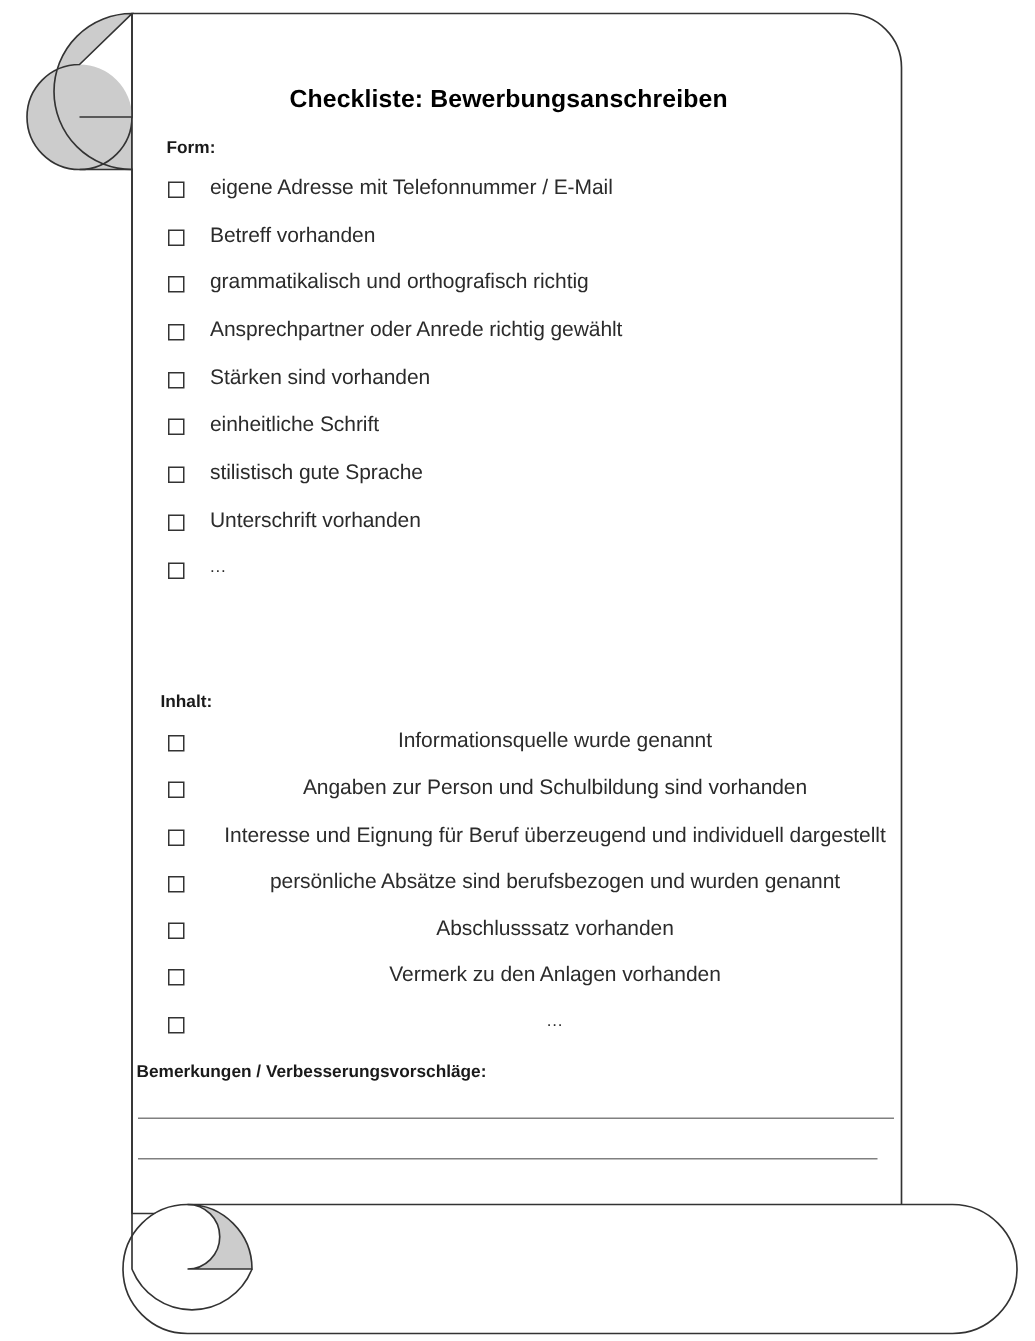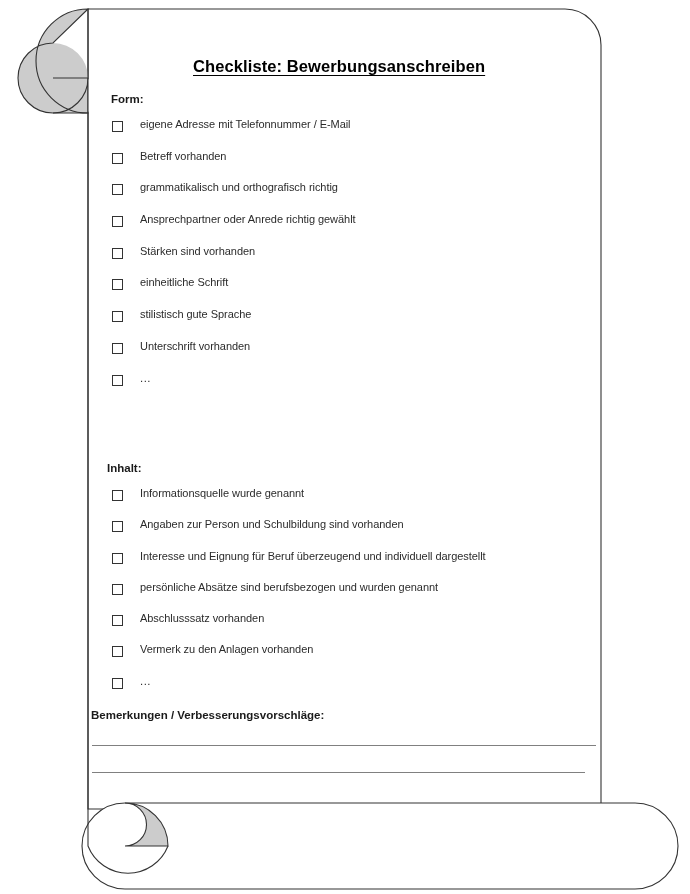--- a/index.html
+++ b/index.html
@@ -39,21 +39,20 @@
     height: 894px;
   }
 
   #doc-title {
     position: absolute;
     left: 105px;
     top: 57px;
     font-size: 16.5px;
     font-weight: bold;
     color: #000000;
-    text-decoration: underline;
     text-underline-offset: 3px;
     letter-spacing: 0.1px;
     white-space: nowrap;
   }
 
   .section-head {
     position: absolute;
     left: 3px;
     font-size: 11.5px;
     font-weight: bold;
@@ -75,37 +74,37 @@
   #list-form   { top: 118px; }
   #list-inhalt { top: 487px; }
 
   .check-item {
     position: relative;
     height: 31.7px;
     display: flex;
     align-items: flex-start;
     padding-left: 24px;
   }
-  #list-inhalt .check-item { height: 31.3px; }
+  #list-inhalt .check-item { height: 31.3px; justify-content: center; }
 
   .checkbox {
     position: absolute;
     left: 24px;
     top: 3px;
     width: 9px;
     height: 9px;
     border: 1px solid #333333;
     background: #ffffff;
     box-sizing: content-box;
   }
 
   .check-label {
     display: block;
     margin-left: 28px;
-    font-size: 11px;
+    font-size: 14px;
     line-height: 13px;
     color: #2b2b2b;
     white-space: nowrap;
     letter-spacing: -0.05px;
   }
   .check-label.ellipsis {
     font-size: 11.3px;
     letter-spacing: 0.5px;
   }
 

